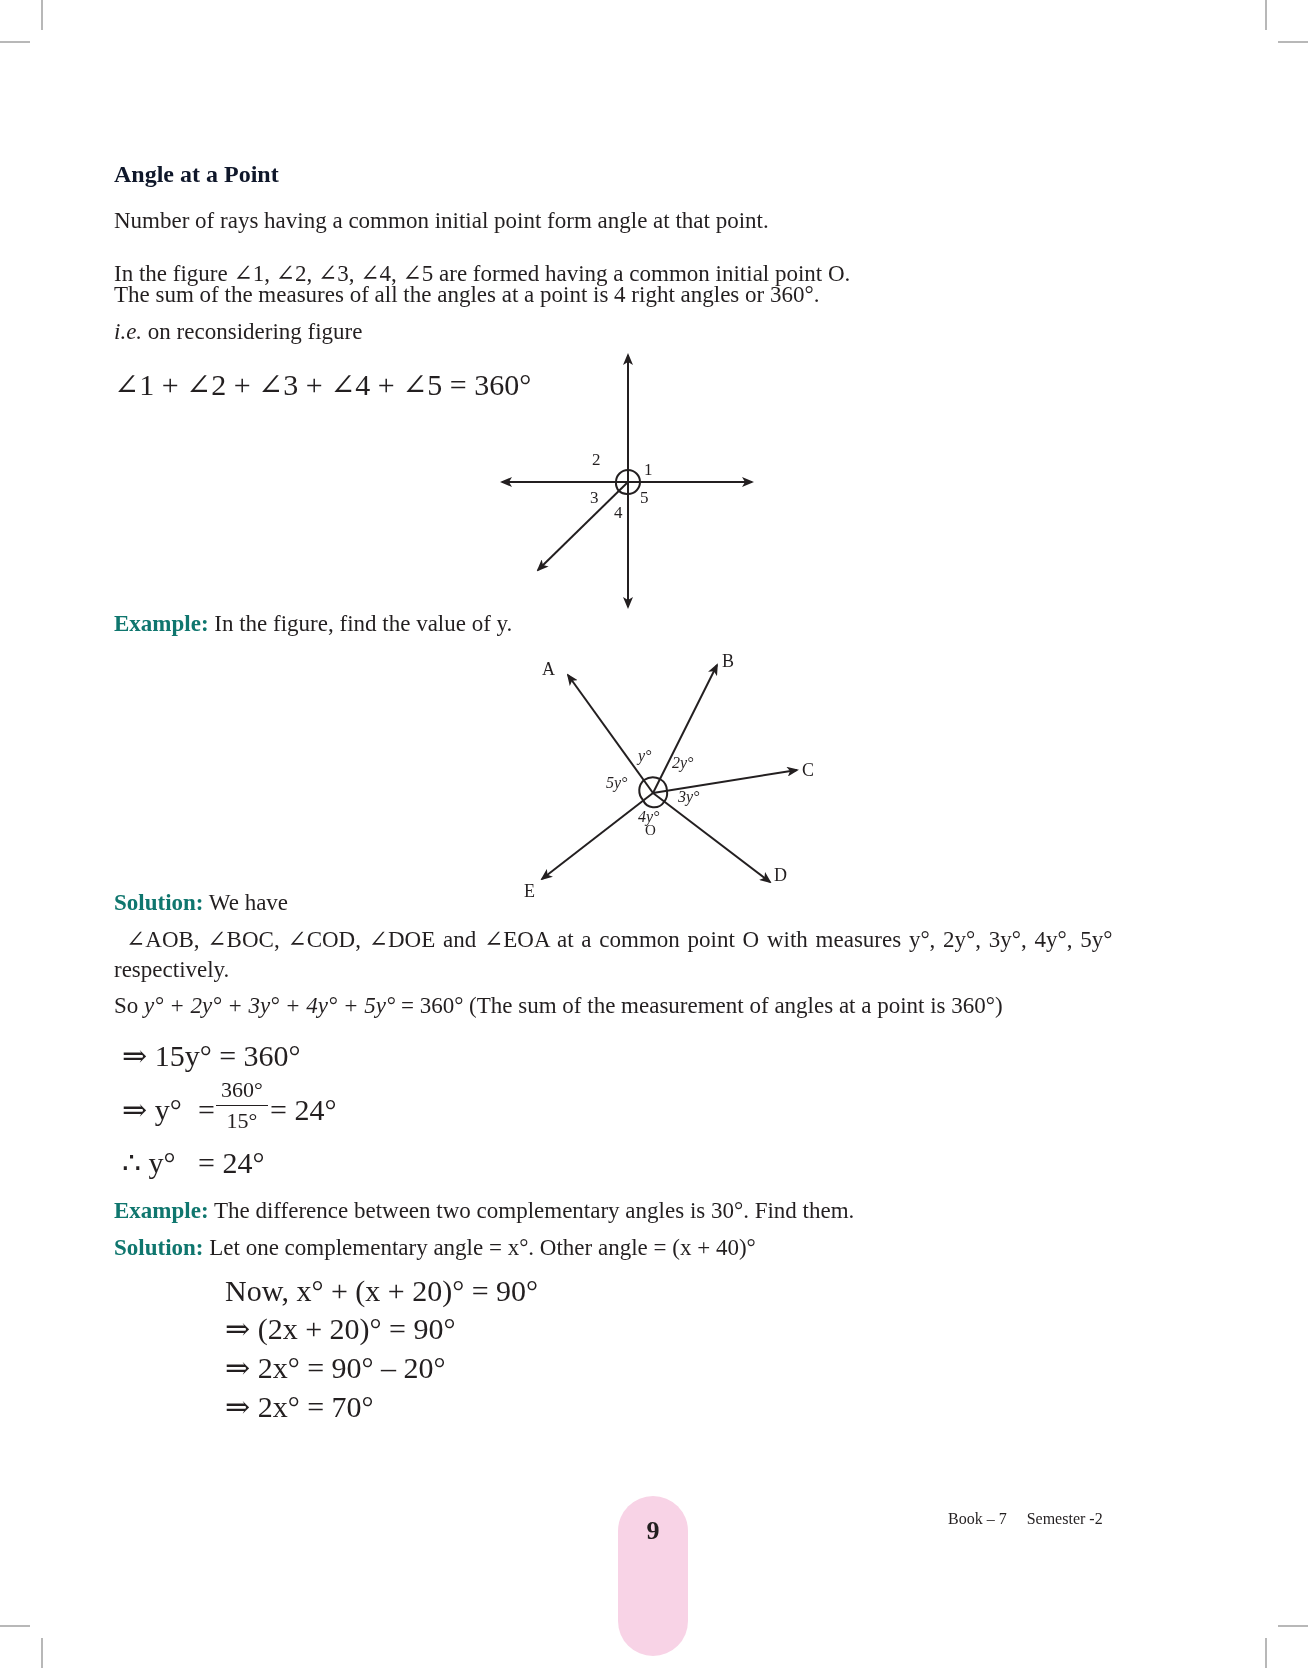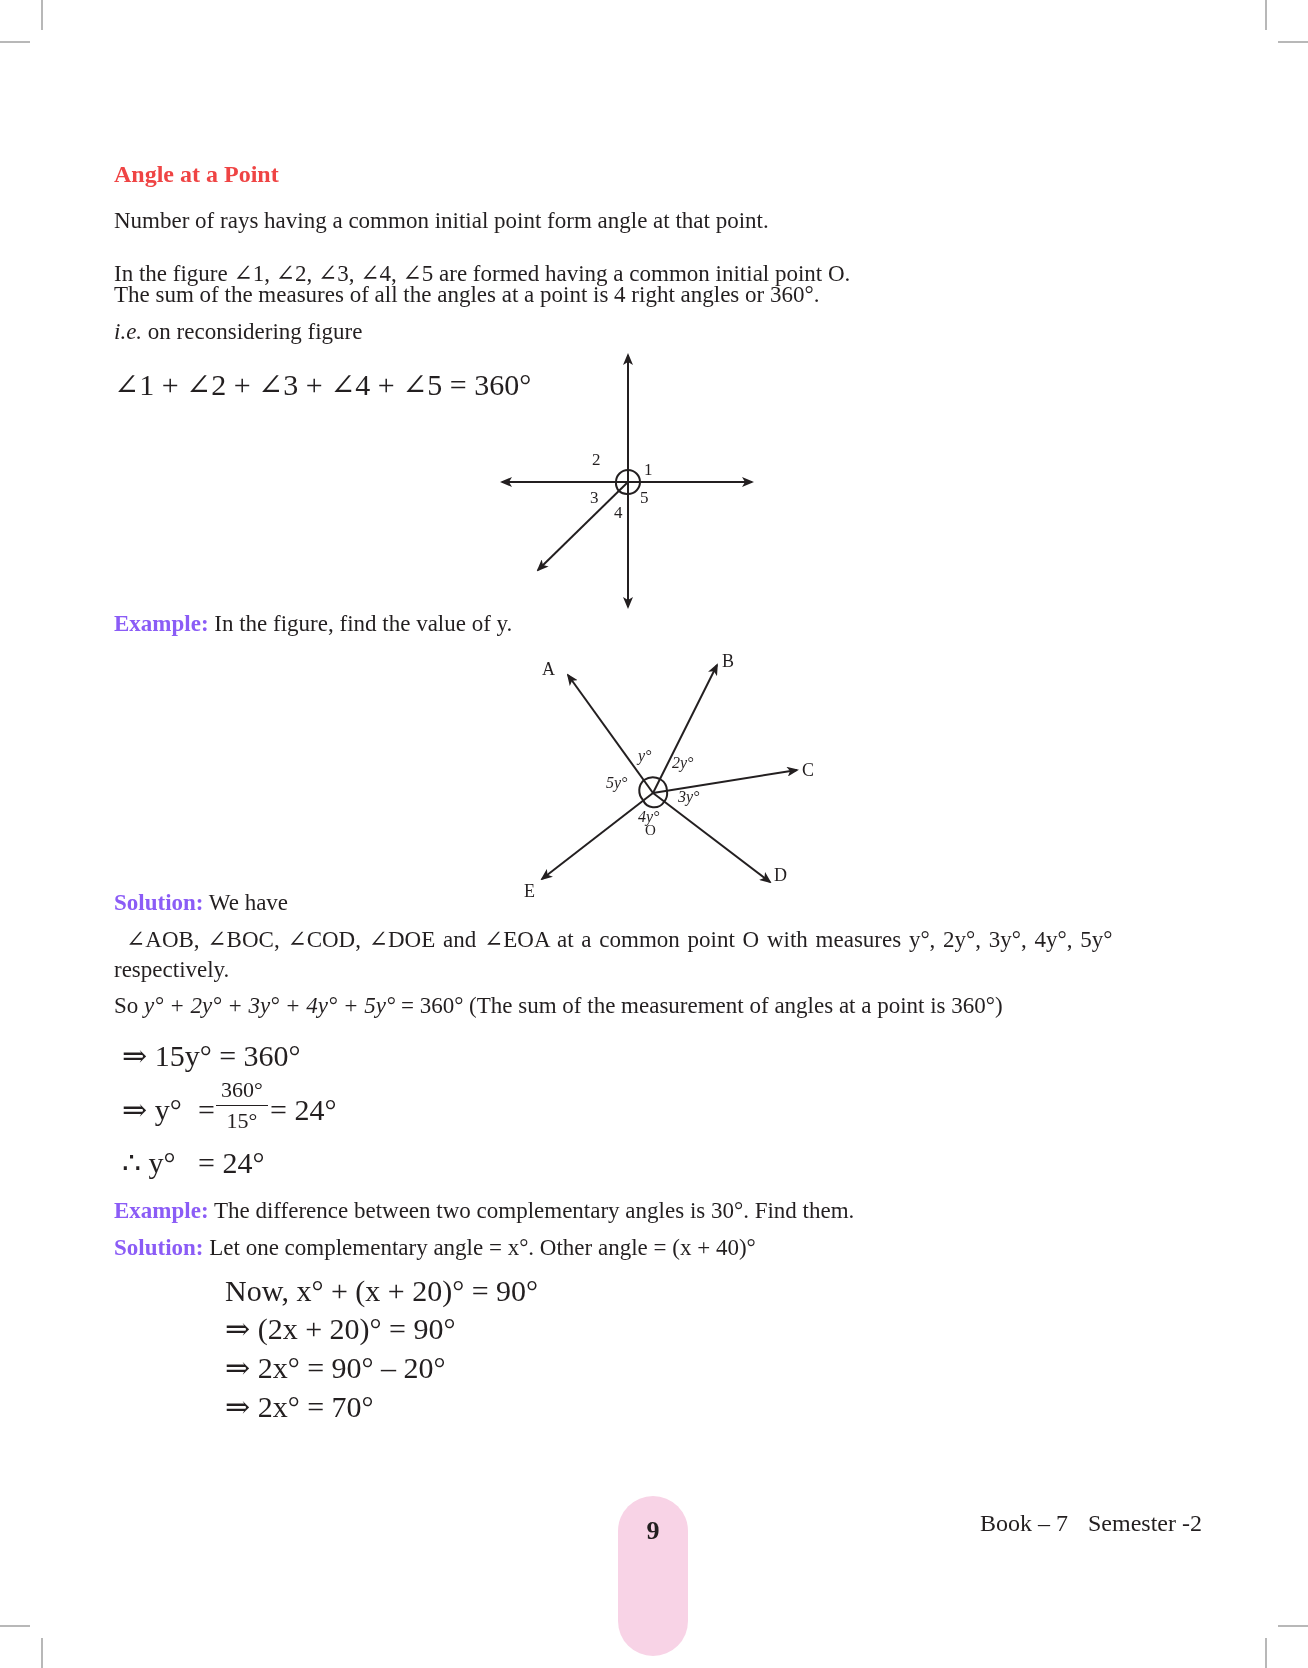--- a/index.html
+++ b/index.html
@@ -1,32 +1,32 @@
 <!DOCTYPE html>
 <html><head>
 <meta charset="utf-8">
 <style>
   html, body { margin:0; padding:0; background:#ffffff; }
   body { width:1308px; height:1668px; position:relative; overflow:hidden;
          font-family:"Liberation Serif", "DejaVu Serif", serif; color:#231f20; }
   .abs { position:absolute; }
   .crop { position:absolute; background:#b8b8b8; }
   .txt { position:absolute; font-size:23px; line-height:28px; white-space:nowrap; }
-  .heading { color:#ef4444; font-weight:bold; font-size:24px; }
-  .pink { color:#8b5cf6; font-weight:bold; }
+  .heading { color:#0f172a; font-weight:bold; font-size:24px; }
+  .pink { color:#0f766e; font-weight:bold; }
   .it { font-style:italic; }
   .math { position:absolute; font-size:30px; line-height:26px; white-space:nowrap; }
   .frac { position:absolute; text-align:center; font-size:22px; line-height:24px; }
   .frac .bar { border-top:1.5px solid #231f20; margin:3px 0; }
   svg text { font-family:"Liberation Serif", "DejaVu Serif", serif; fill:#231f20; }
   .page-pill { position:absolute; left:618px; top:1496px; width:70px; height:160px;
                background:#f8d3e6; border-radius:35px; }
   .page-num { position:absolute; left:618px; top:1516px; width:70px; text-align:center;
               font-weight:bold; font-size:26px; }
-  .footer { position:absolute; left:980px; top:1510px; font-size:24px; white-space:nowrap;
+  .footer { position:absolute; left:948px; top:1510px; font-size:16px; white-space:nowrap;
             font-family:"Liberation Serif", serif; }
 </style>
 </head>
 <body>
 
 <div class="crop" style="left:41px;top:0;width:2px;height:30px;"></div>
 <div class="crop" style="left:0;top:41px;width:30px;height:2px;"></div>
 <div class="crop" style="left:1265px;top:0;width:2px;height:30px;"></div>
 <div class="crop" style="left:1278px;top:41px;width:30px;height:2px;"></div>
 <div class="crop" style="left:0;top:1625px;width:30px;height:2px;"></div>

